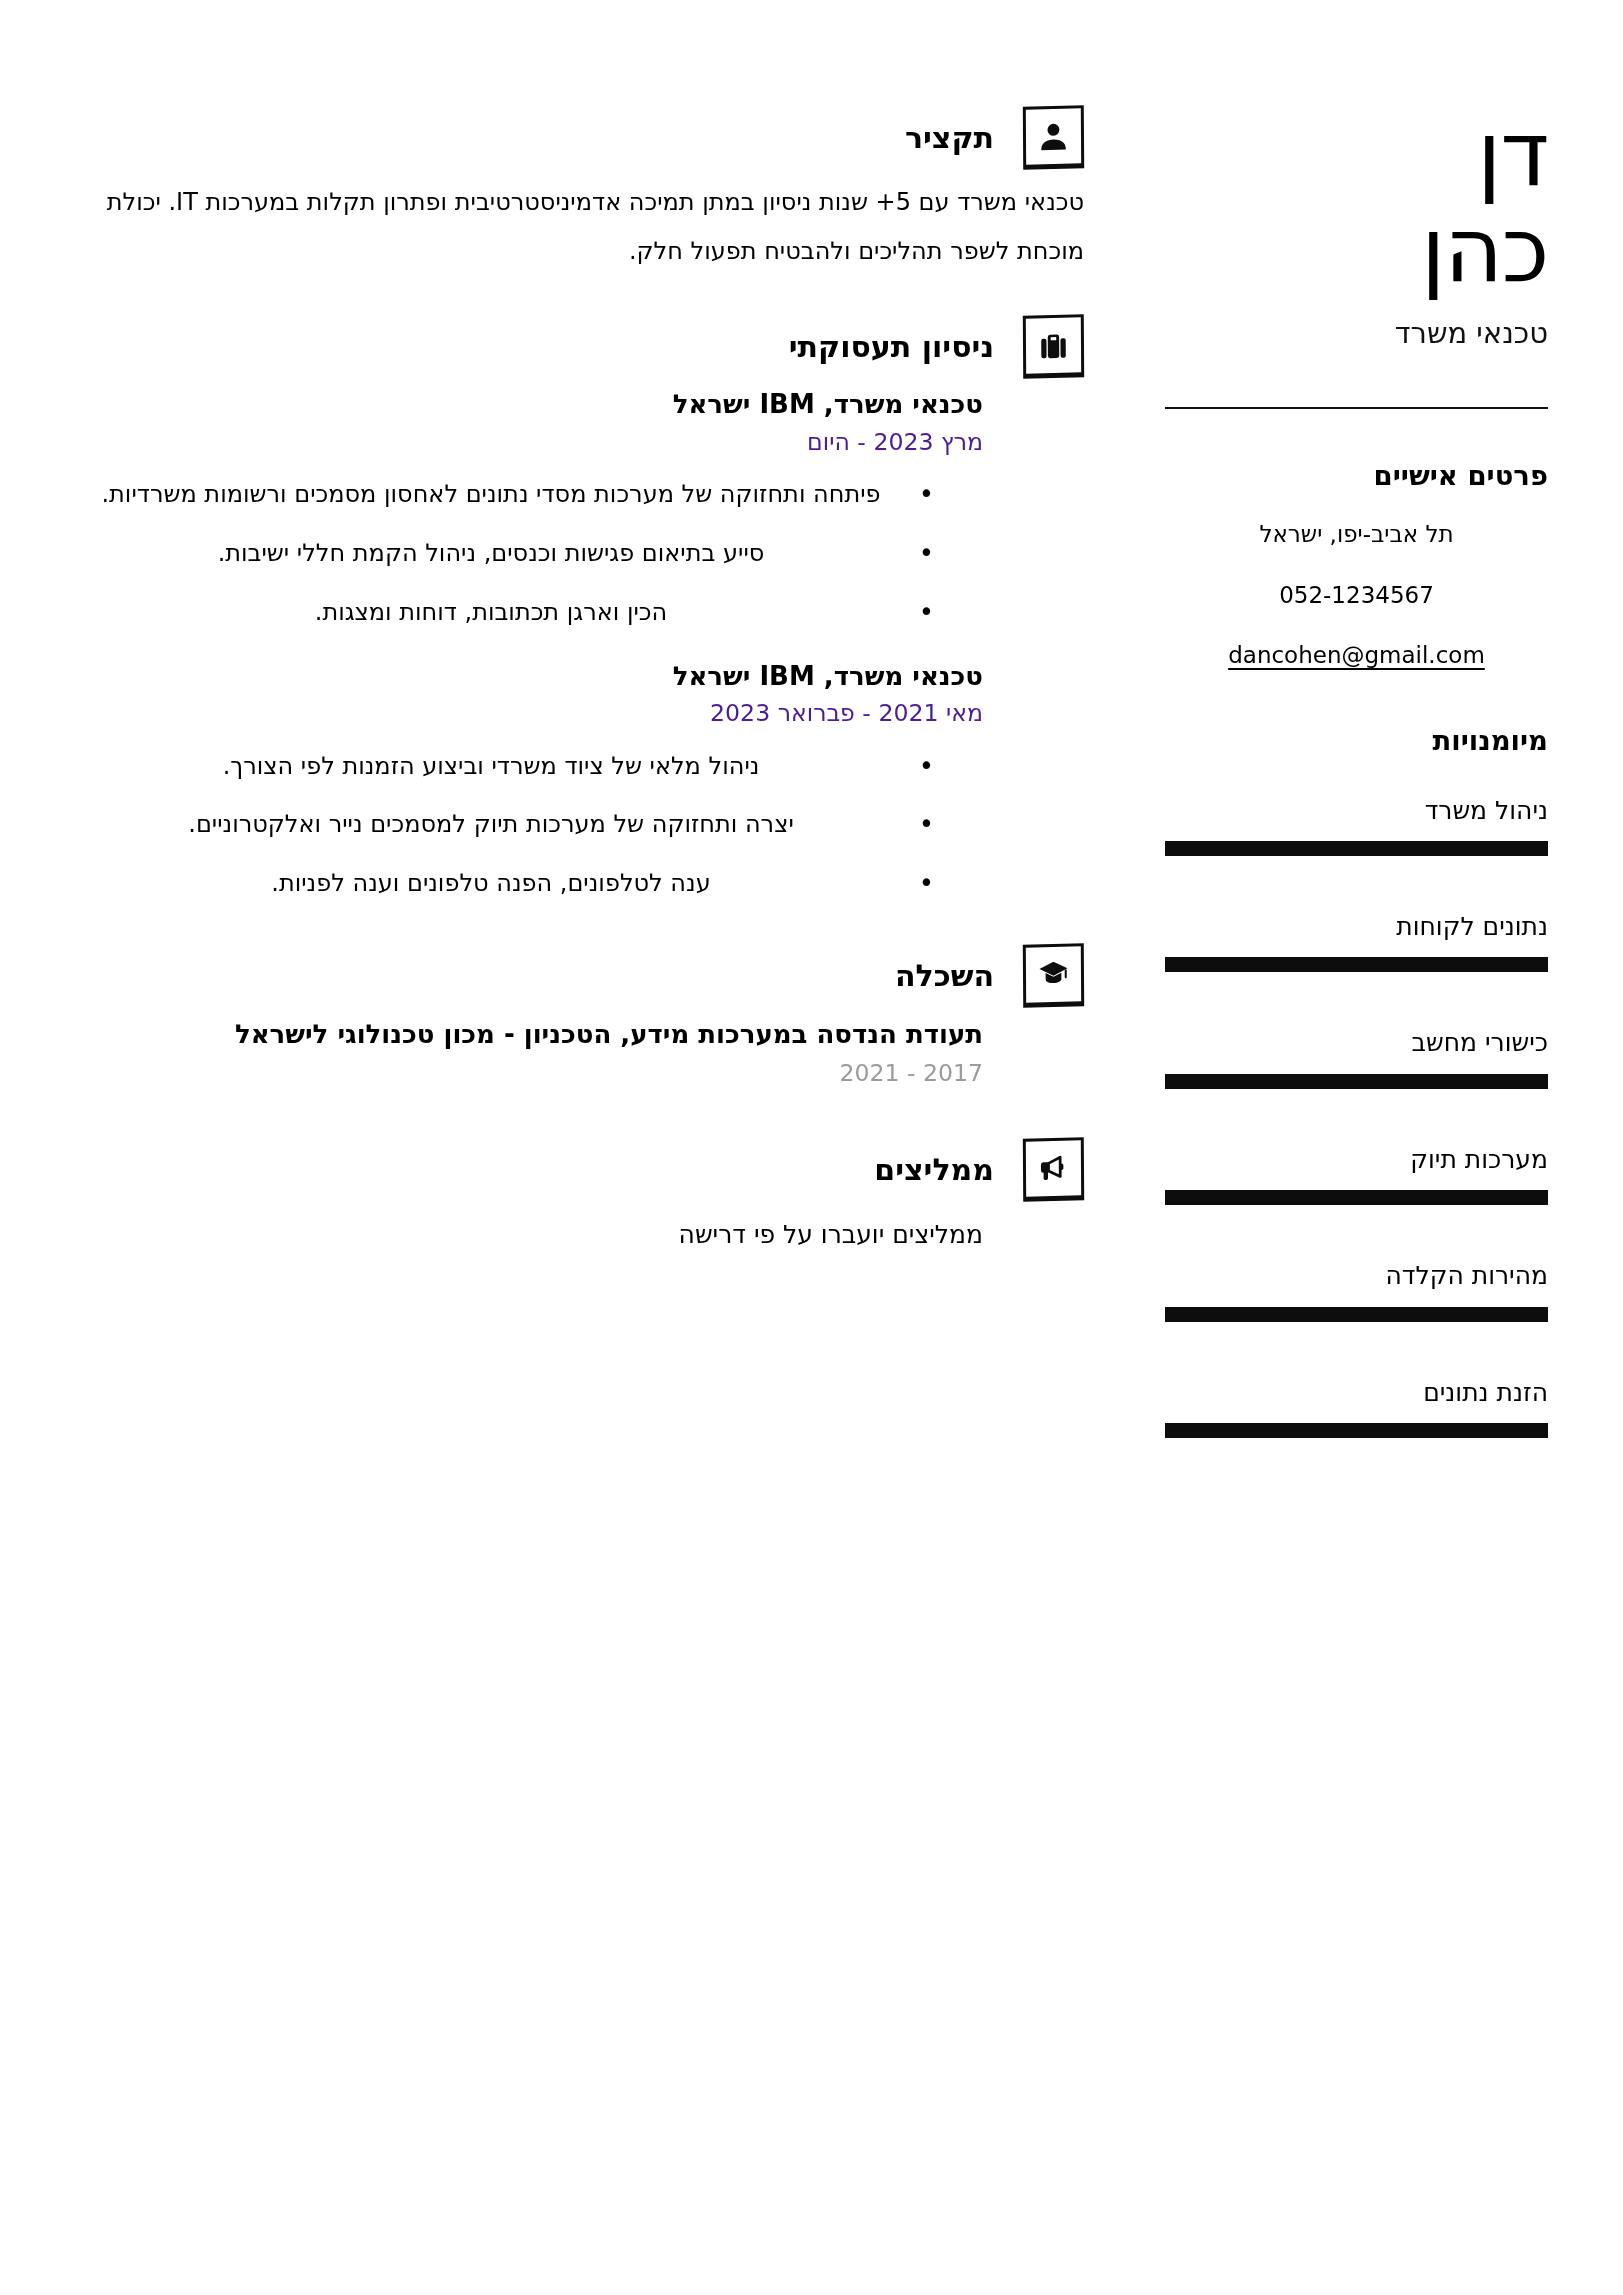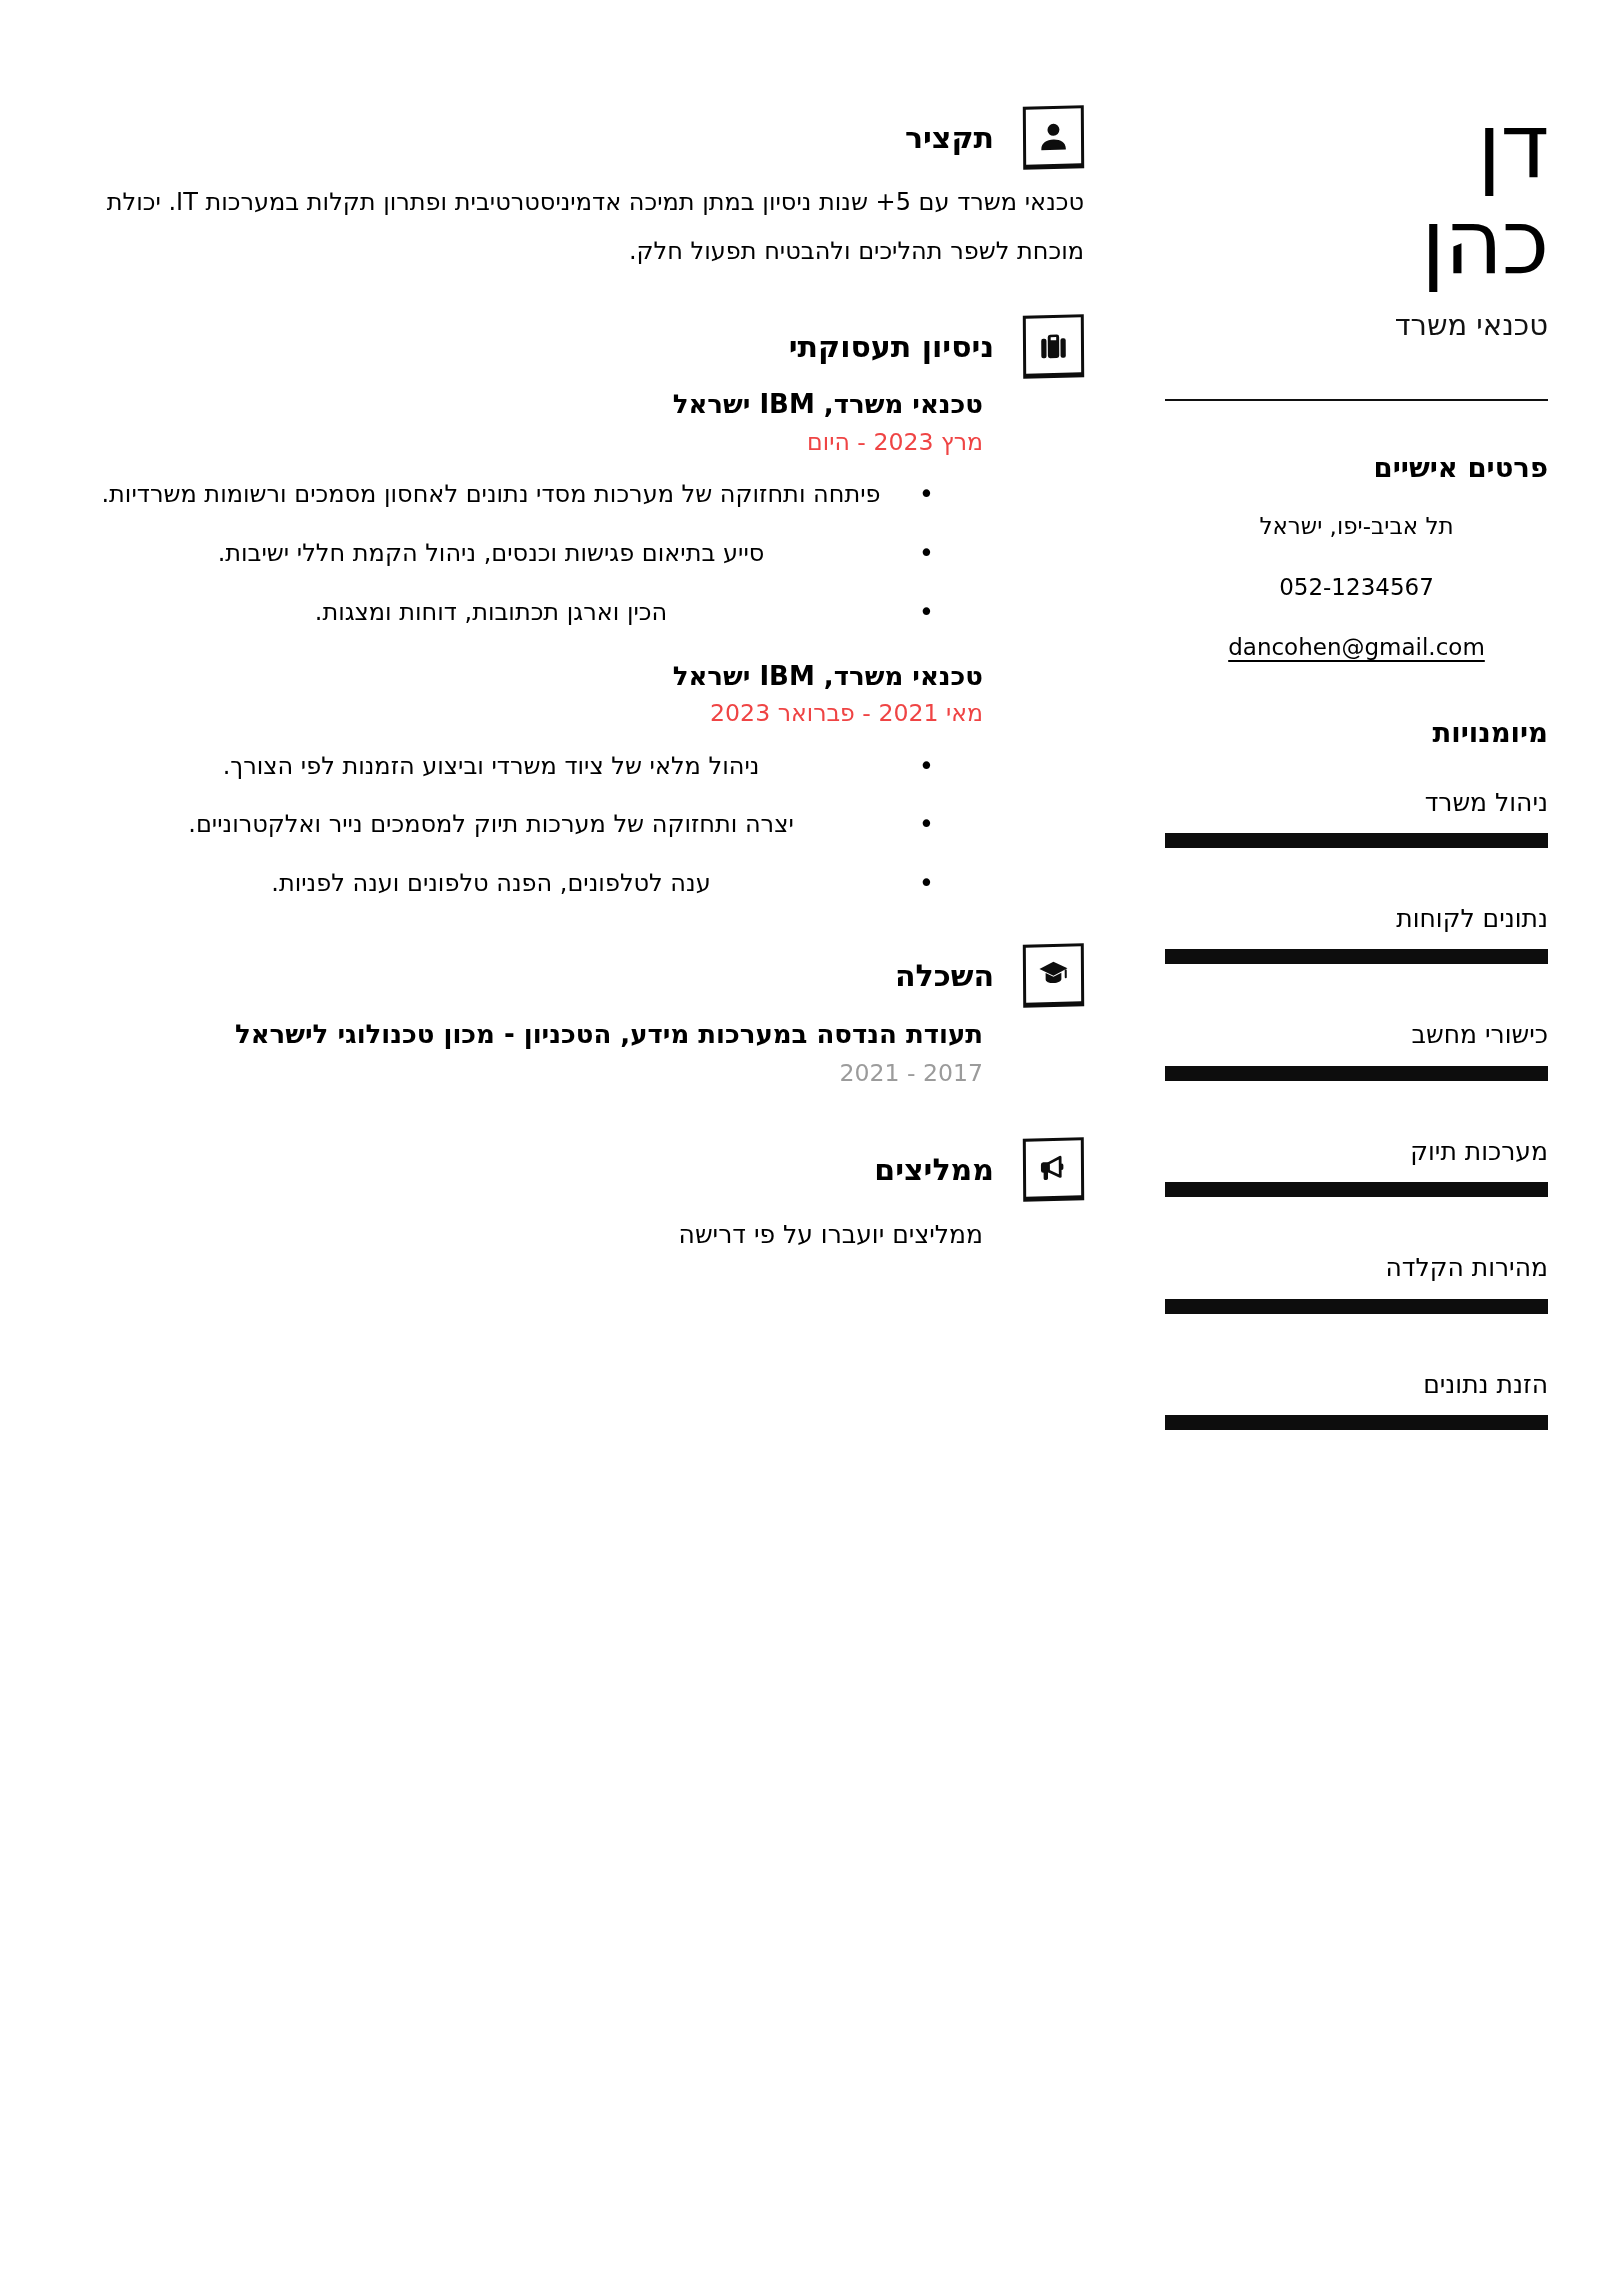--- a/index.html
+++ b/index.html
@@ -6,21 +6,21 @@
   .page{
     position:relative;
     width:1623px;height:1978px;
     background:#ffffff;
     font-family:"DejaVu Sans","Liberation Sans",sans-serif;
     color:#000;
     overflow:hidden;
   }
   
   .main-col{position:absolute;left:74px;top:0;width:1010px;}
-  .side-col{position:absolute;right:75px;top:0;width:383px;text-align:right;}
+  .side-col{position:absolute;right:75px;top:8px;width:383px;text-align:right;}
 
   
   .section-header{display:flex;align-items:center;gap:29px;}
   .icon-frame{
     flex:0 0 auto;
     width:55px;height:55px;
     border:3.9px solid #0d0d0d;
     border-bottom-width:5.9px;border-left-width:3.3px;
     display:flex;align-items:center;justify-content:center;
     transform:rotate(-1.6deg) skewX(-1.2deg);
@@ -34,21 +34,21 @@
     margin:9.2px 0 0 0;
     font-size:24px;line-height:49px;
     text-align:right;
   }
   .sec-experience{margin-top:39px;}
   .sec-education{margin-top:39px;}
   .sec-references{margin-top:49px;}
   .job{margin-top:9.2px;margin-left:0;margin-right:101px;}
   .job + .job{margin-top:25px;}
   .job-title{font-size:26px;font-weight:700;line-height:34px;}
-  .job-dates{margin-top:5.2px;font-size:23.6px;line-height:31px;color:#ef4444;}
+  .job-dates{margin-top:5.2px;font-size:23.6px;line-height:31px;color:#4c1d95;}
   .bullets{list-style:none;margin:15.7px 0 0 0;padding:0 75px 0 0;}
   .bullets li{
     position:relative;
     font-size:24px;line-height:43px;
     margin-bottom:15.7px;
     text-align:center;
   }
   .bullets li::before{
     content:"\2022";
     position:absolute;

